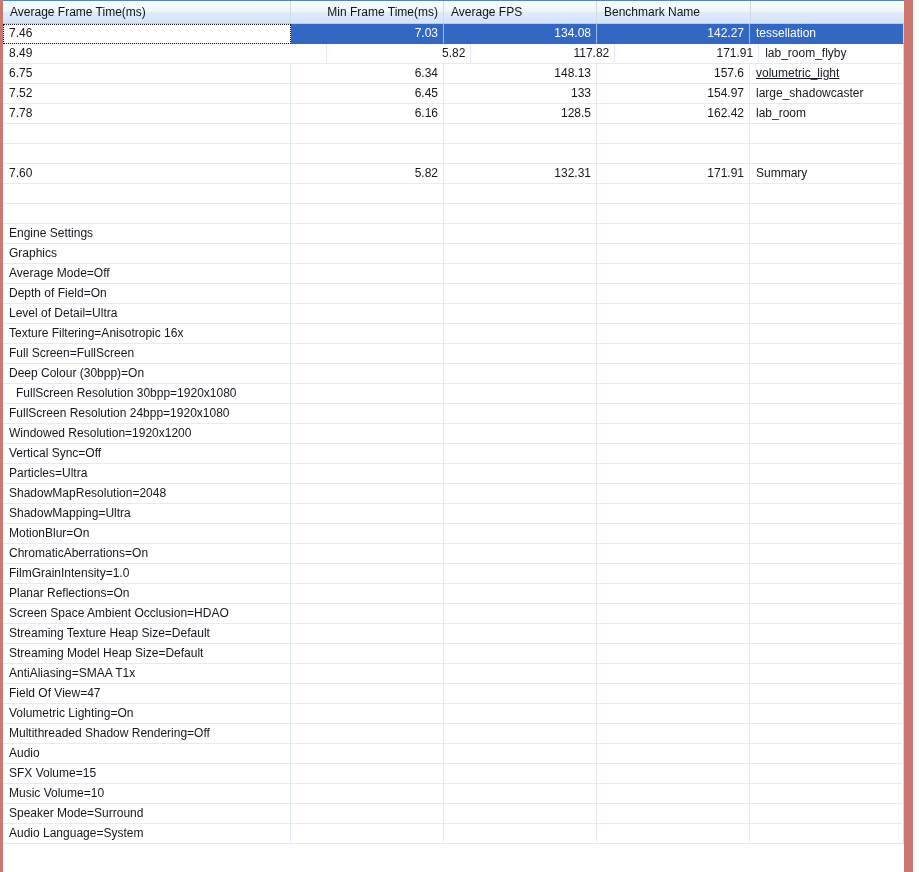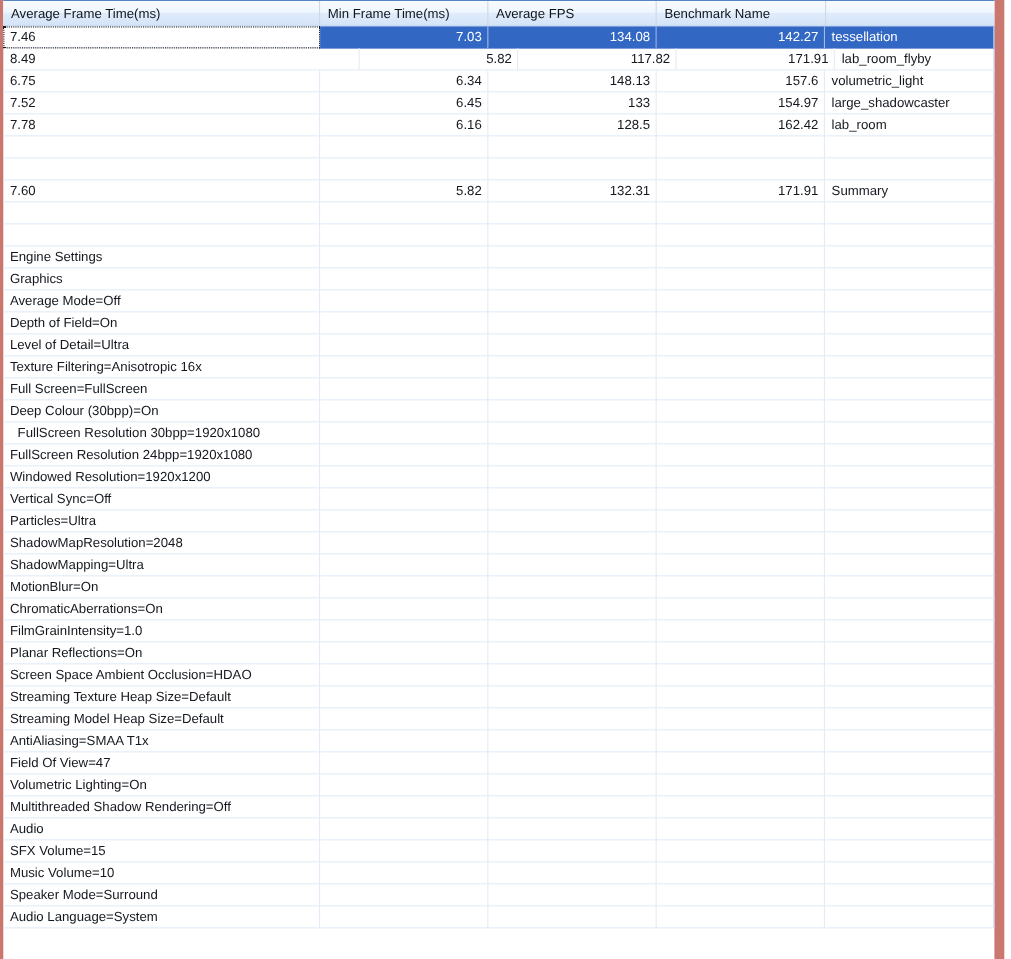--- a/index.html
+++ b/index.html
@@ -45,21 +45,21 @@
 </style>
 </head>
 <body>
 
 <div class="screen">
   <div class="strip left" style="background: rgb(201, 119, 111);"></div>
   <div class="strip right" style="background: rgb(201, 119, 111);"></div>
   <div class="grid">
     <div class="hrow" id="header-row">
         <div class="hcell" style="width: 288px;">Average Frame Time(ms)</div>
-        <div class="hcell" style="width: 153px;">Min Frame Time(ms)</div>
+        <div class="hcell" style="width: 153px; text-align: right;">Min Frame Time(ms)</div>
         <div class="hcell" style="width: 153px;">Average FPS</div>
         <div class="hcell" style="width: 154px;">Benchmark Name</div>
       </div>
     <div id="rows">
         <div class="row">
           <div class="cell focus" style="width: 288px;">7.46</div>
           <div class="cell r sel" style="width: 153px;">7.03</div>
           <div class="cell r sel" style="width: 153px;">134.08</div>
           <div class="cell r sel" style="width: 153px;">142.27</div>
           <div class="cell sel" style="width: 154px;">tessellation</div>
@@ -69,21 +69,21 @@
           <div class="cell r" style="width: 153px;">5.82</div>
           <div class="cell r" style="width: 153px; text-align: right;">117.82</div>
           <div class="cell r" style="width: 153px;">171.91</div>
           <div class="cell" style="width: 154px;">lab_room_flyby</div>
         </div>
         <div class="row">
           <div class="cell" style="width: 288px;">6.75</div>
           <div class="cell r" style="width: 153px;">6.34</div>
           <div class="cell r" style="width: 153px;">148.13</div>
           <div class="cell r" style="width: 153px;">157.6</div>
-          <div class="cell" style="width: 154px;">volumetric_light</div>
+          <div class="cell" style="width: 154px; text-decoration: underline;">volumetric_light</div>
         </div>
         <div class="row">
           <div class="cell" style="width: 288px;">7.52</div>
           <div class="cell r" style="width: 153px;">6.45</div>
           <div class="cell r" style="width: 153px;">133</div>
           <div class="cell r" style="width: 153px;">154.97</div>
           <div class="cell" style="width: 154px;">large_shadowcaster</div>
         </div>
         <div class="row">
           <div class="cell" style="width: 288px;">7.78</div>

